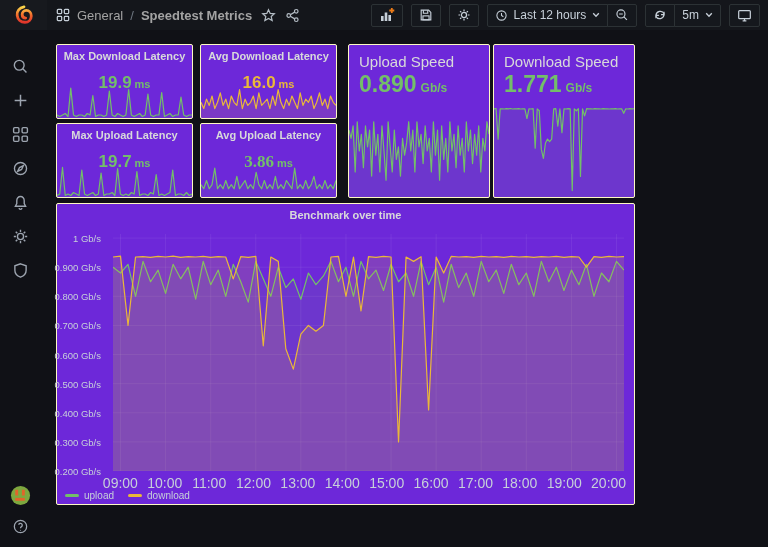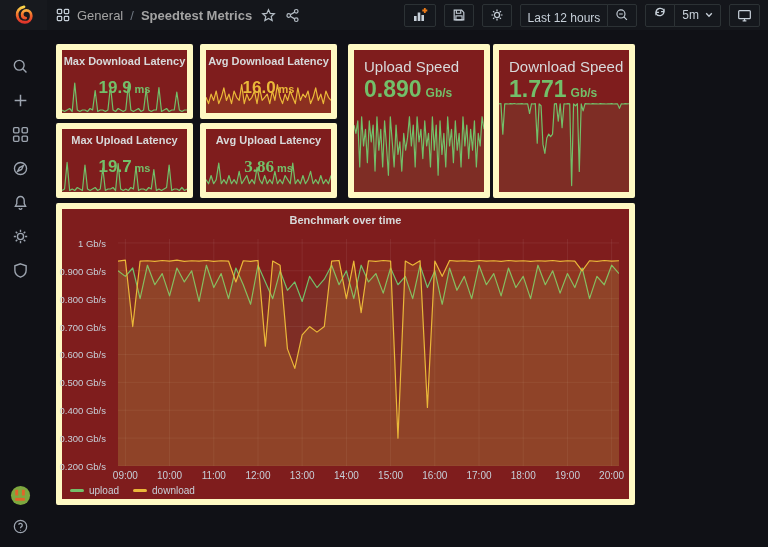--- a/index.html
+++ b/index.html
@@ -16,56 +16,56 @@
   .crumb-sep { color:#6e7680; }
   .crumb-ic { color:#c7d0d9; display:flex; }
   .nav-ic-btn { display:flex; align-items:center; color:#b4bdc5; margin-left:9px; cursor:pointer; }
   .nav-right { margin-left:auto; margin-right:8px; display:flex; align-items:center; gap:8px; }
   .btn { height:23px; display:flex; align-items:center; gap:6px; padding:0 7px;
     border:1px solid #2c3235; background:#15181d; border-radius:2px;
     color:#c7d0d9; font-size:12px; cursor:pointer; white-space:nowrap; }
   .btn-group { display:flex; }
   .btn-group .btn { border-radius:0; }
   .btn-group .btn + .btn { margin-left:-1px; }
-  .btn-group .btn:first-child { border-radius:2px 0 0 2px;flex-direction:column; }
+  .btn-group .btn:first-child { border-radius:2px 0 0 2px; }
   .btn-group .btn:last-child { border-radius:0 2px 2px 0; }
 
   
   .sidebar { position:absolute; left:0; top:30px; bottom:0; width:40px;
     background:#101116; display:flex; flex-direction:column; align-items:center;
     padding-top:28px; gap:17px; }
   .side-ic { color:#9da5b0; display:flex; cursor:pointer; }
   .side-bottom { margin-top:auto; display:flex; flex-direction:column; align-items:center;
     gap:12px; padding-bottom:12px; }
 
   
   .content { position:absolute; left:40px; top:30px; right:0; bottom:0; }
-  .panel { position:absolute; background:#7f1d1d; border:6px solid #fef9c3; border-radius:2px; }
+  .panel { position:absolute; background:#6d28d9; border:1px solid #fef9c3; border-radius:2px; }
   .p-title { text-align:center; font-size:11px; font-weight:700; color:#d8d9da;
     padding-top:5px; cursor:pointer; }
   .stat-value { position:absolute; left:0; right:0; top:29px; text-align:center;
     font-weight:700; line-height:1; }
   .stat-value .num { font-size:17px; }
   .stat-value .unit { font-size:11px; margin-left:3px; }
   .spark { position:absolute; left:0; right:0; bottom:0; height:33px; overflow:hidden; }
   .spark svg, .speed-chart svg, .bench-plot svg { width:100%; height:100%; display:block; }
 
   .speed-title { position:absolute; left:10px; top:8px; font-size:15px; color:#d8d9da; cursor:pointer; }
   .speed-value { position:absolute; left:10px; top:28px; font-weight:700; line-height:1; }
   .speed-value .num { font-size:23px; }
   .speed-value .unit { font-size:12px; margin-left:4px; }
   .speed-chart { position:absolute; left:0; right:0; bottom:0; height:92px; overflow:hidden; }
 
   
   .bench-plot { position:absolute; left:56px; right:10px; top:30px; bottom:33px; }
   .bench-ylabels { position:absolute; left:0; width:50px; top:30px; bottom:33px;
     font-size:9.5px; color:#c7d0d9; }
   .bench-ylabels span { position:absolute; right:6px; transform:translateY(-50%); white-space:nowrap; }
-  .bench-xlabels { position:absolute; left:56px; right:10px; height:14px; bottom:17px;
-    font-size:10px; color:#c7d0d9;text-decoration:underline; }
+  .bench-xlabels { position:absolute; left:56px; right:18px; height:14px; bottom:17px;
+    font-size:14px; color:#c7d0d9;text-decoration:underline; }
   .bench-xlabels span { position:absolute; top:2px; transform:translateX(-50%); white-space:nowrap; }
   .bench-legend { position:absolute; left:8px; bottom:3px; display:flex; gap:14px;
     align-items:center; font-size:10px; color:#c7d0d9; }
   .leg-item { display:flex; align-items:center; cursor:pointer; }
   .dash { width:14px; height:3px; border-radius:2px; display:inline-block; margin-right:5px; }
 </style>
 </head>
 <body>
 
 <div class="navbar">

